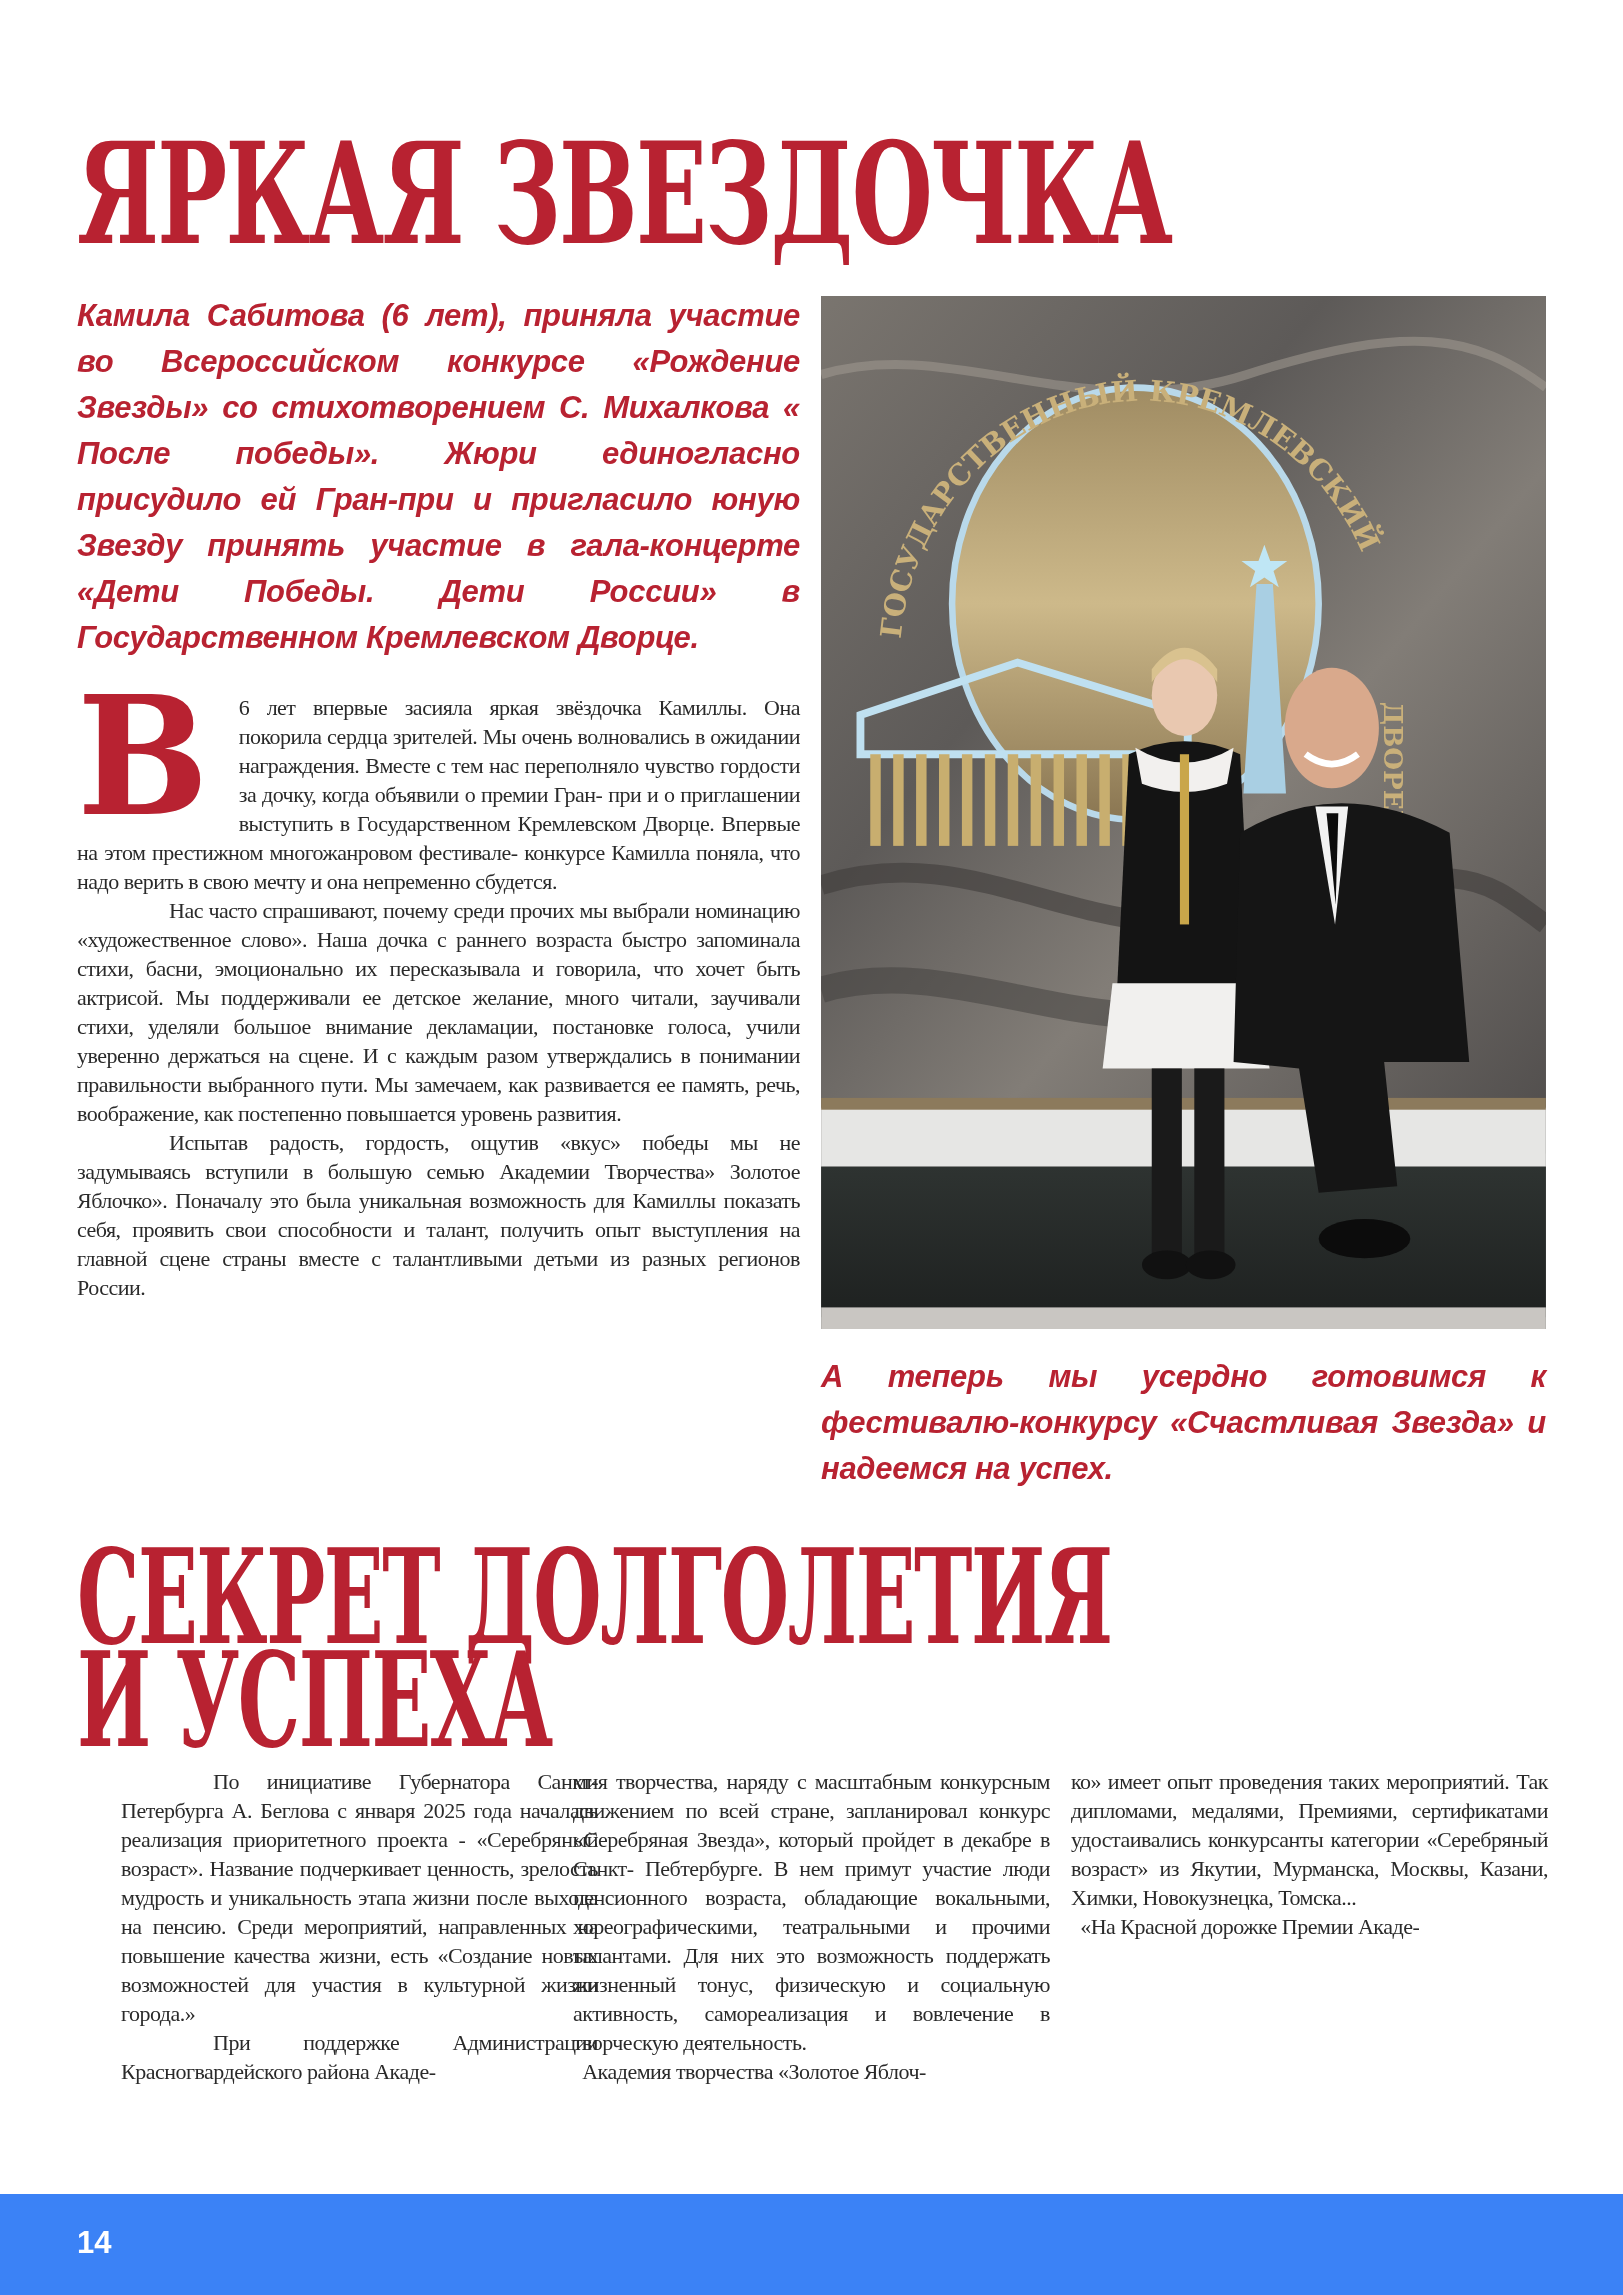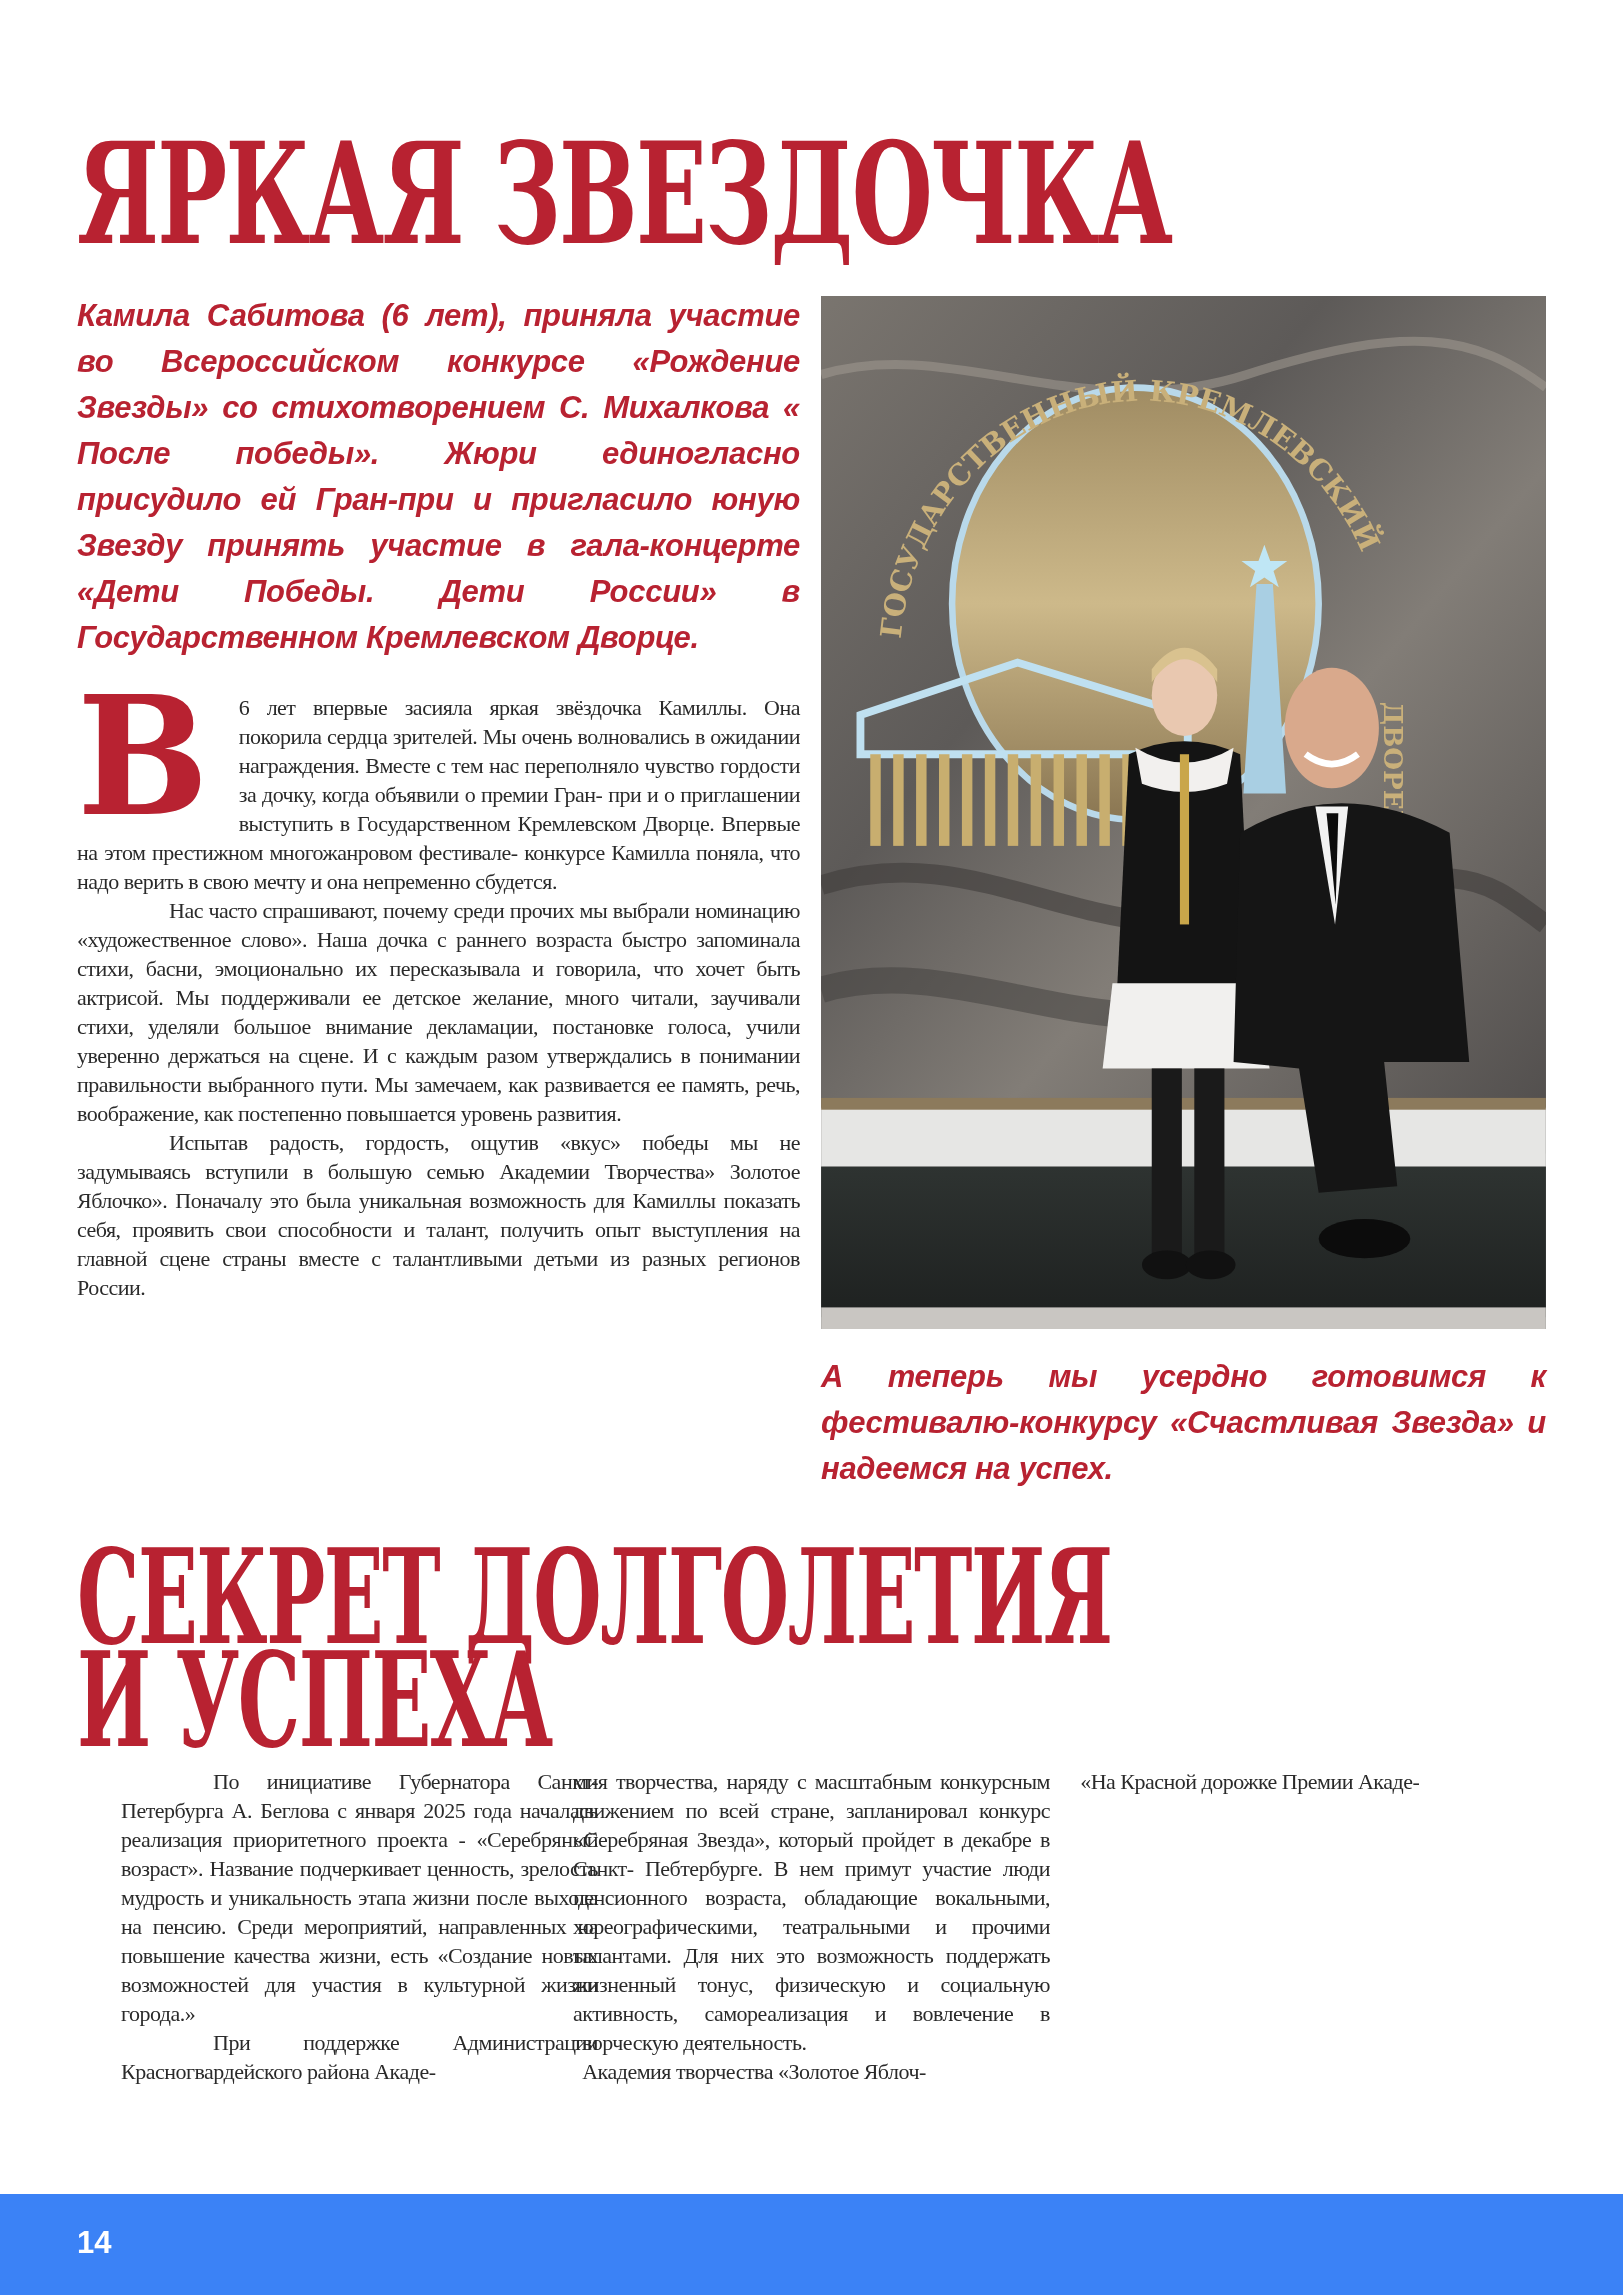--- a/index.html
+++ b/index.html
@@ -168,19 +168,20 @@
 
 <div id="col1" class="body-col">
   <p class="indent">По инициативе Губернатора Санкт-Петербурга А. Беглова с января 2025 года началась реализация приоритетного проекта - «Серебряный возраст». Название подчеркивает ценность, зрелость мудрость и уникальность этапа жизни после выхода на пенсию. Среди мероприятий, направленных на повышение качества жизни, есть «Создание новых возможностей для участия в культурной жизни города.»</p>
   <p class="indent">При поддержке Администрации Красногвардейского района Акаде-</p>
 </div>
 <div id="col2" class="body-col">
   <p>мия творчества, наряду с масштабным конкурсным движением по всей стране, запланировал конкурс «Серебряная Звезда», который пройдет в декабре в Санкт- Пебтербурге. В нем примут участие люди пенсионного возраста, обладающие вокальными, хореографическими, театральными и прочими талантами. Для них это возможность поддержать жизненный тонус, физическую и социальную активность, самореализация и вовлечение в творческую деятельность.</p>
   <p class="col2-last">Академия творчества «Золотое Яблоч-</p>
 </div>
 <div id="col3" class="body-col">
+  <p>ко» имеет опыт проведения таких мероприятий. Так дипломами, медалями, Премиями, сертификатами удостаивались конкурсанты категории «Серебряный возраст» из Якутии, Мурманска, Москвы, Казани, Химки, Новокузнецка, Томска...</p>
   <p class="col3-last">«На Красной дорожке Премии Акаде-</p>
 </div>
 
 <div class="footer">
   <span class="page-num">14</span>
 </div>
 
 
 </body></html>

